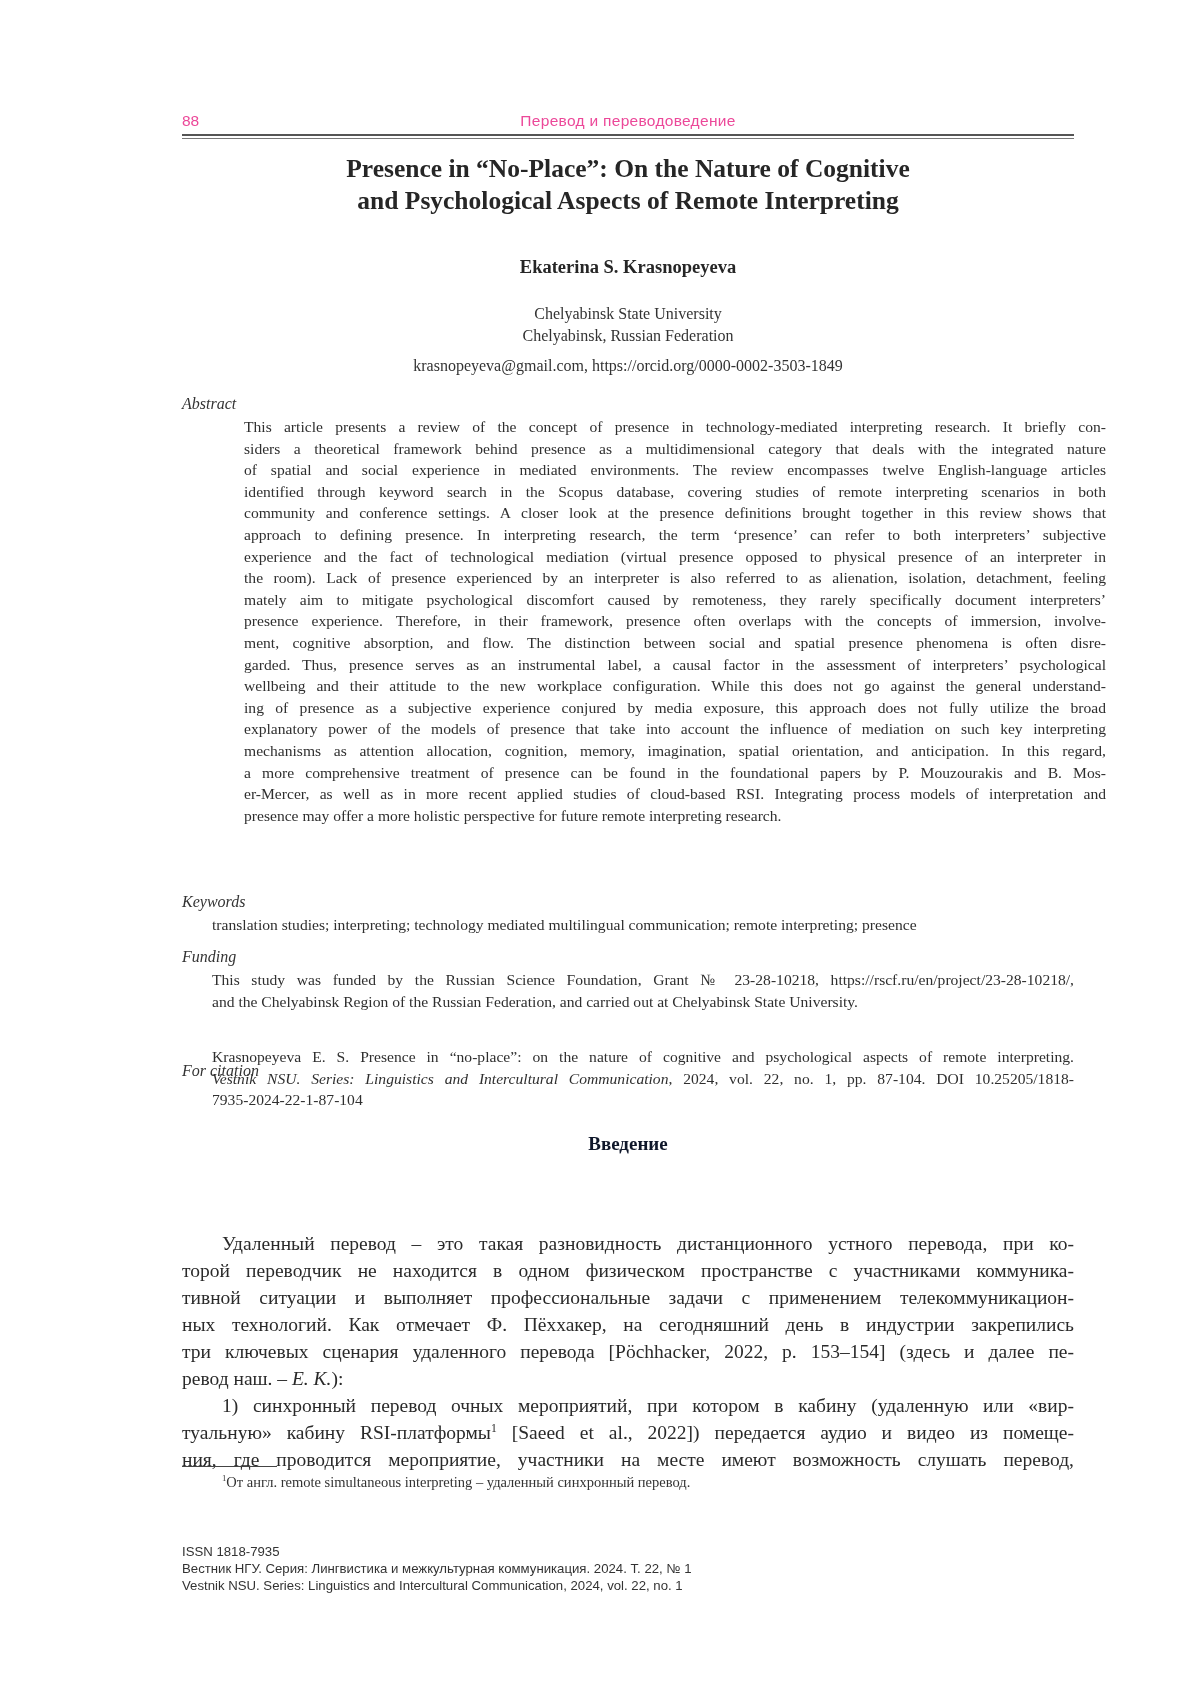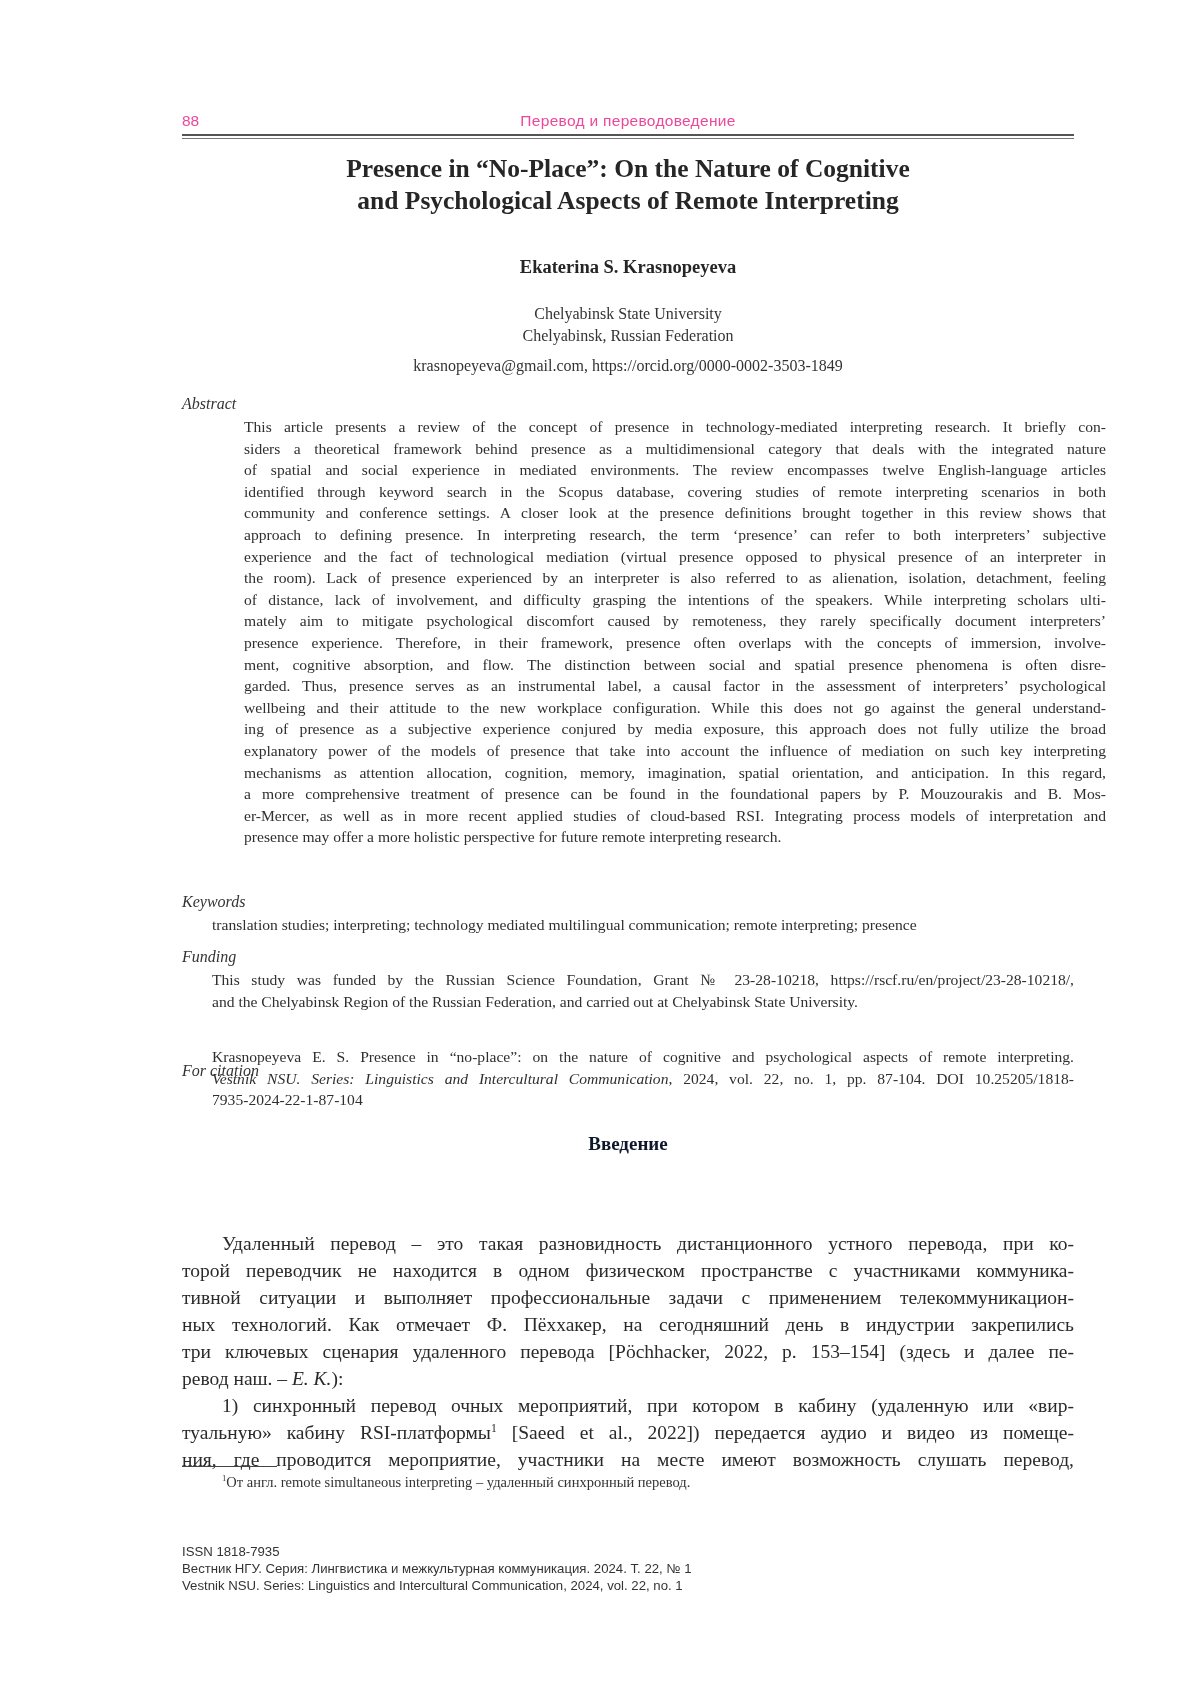--- a/index.html
+++ b/index.html
@@ -51,21 +51,20 @@
 <div class="label serif" style="top:395px;">Abstract</div>
 <div class="block serif" style="top:416px;margin-left:32px;">
   <span class="ln">This article presents a review of the concept of presence in technology-mediated interpreting research. It briefly con-</span>
   <span class="ln">siders a theoretical framework behind presence as a multidimensional category that deals with the integrated nature</span>
   <span class="ln">of spatial and social experience in mediated environments. The review encompasses twelve English-language articles</span>
   <span class="ln">identified through keyword search in the Scopus database, covering studies of remote interpreting scenarios in both</span>
   <span class="ln">community and conference settings. A closer look at the presence definitions brought together in this review shows that</span>
   <span class="ln">approach to defining presence. In interpreting research, the term ‘presence’ can refer to both interpreters’ subjective</span>
   <span class="ln">experience and the fact of technological mediation (virtual presence opposed to physical presence of an interpreter in</span>
   <span class="ln">the room). Lack of presence experienced by an interpreter is also referred to as alienation, isolation, detachment, feeling</span>
-  <span class="ln">of distance, lack of involvement, and difficulty grasping the intentions of the speakers. While interpreting scholars ulti-</span>
   <span class="ln">mately aim to mitigate psychological discomfort caused by remoteness, they rarely specifically document interpreters’</span>
   <span class="ln">presence experience. Therefore, in their framework, presence often overlaps with the concepts of immersion, involve-</span>
   <span class="ln">ment, cognitive absorption, and flow. The distinction between social and spatial presence phenomena is often disre-</span>
   <span class="ln">garded. Thus, presence serves as an instrumental label, a causal factor in the assessment of interpreters’ psychological</span>
   <span class="ln">wellbeing and their attitude to the new workplace configuration. While this does not go against the general understand-</span>
   <span class="ln">ing of presence as a subjective experience conjured by media exposure, this approach does not fully utilize the broad</span>
   <span class="ln">explanatory power of the models of presence that take into account the influence of mediation on such key interpreting</span>
   <span class="ln">mechanisms as attention allocation, cognition, memory, imagination, spatial orientation, and anticipation. In this regard,</span>
   <span class="ln">a more comprehensive treatment of presence can be found in the foundational papers by P. Mouzourakis and B. Mos-</span>
   <span class="ln">er-Mercer, as well as in more recent applied studies of cloud-based RSI. Integrating process models of interpretation and</span>

